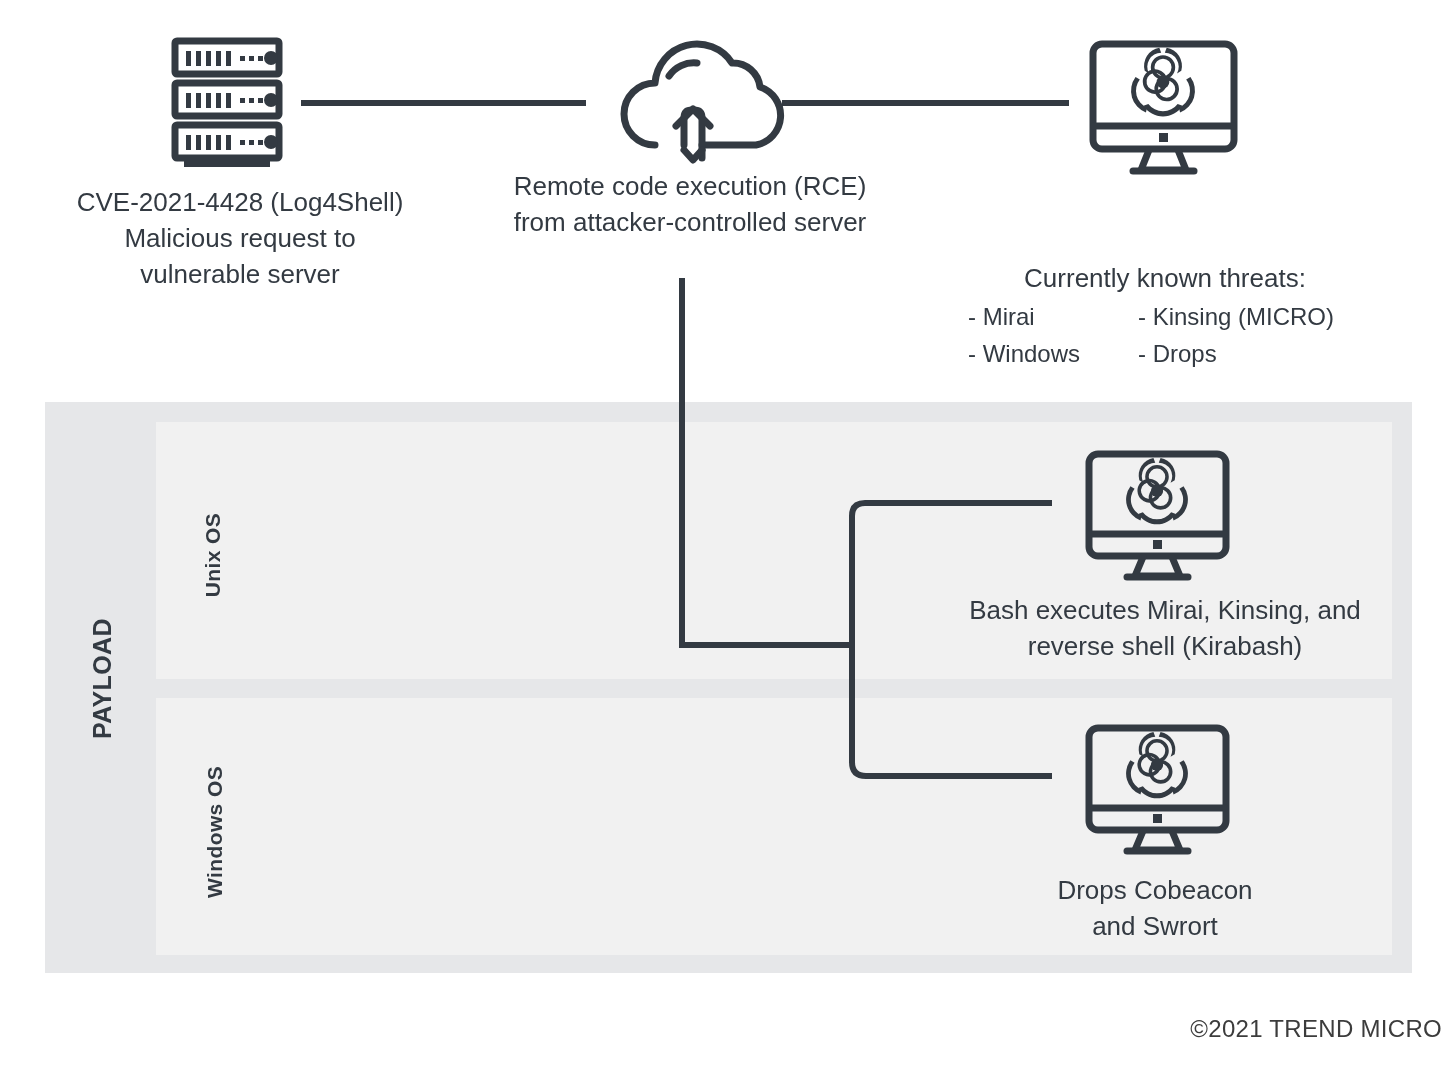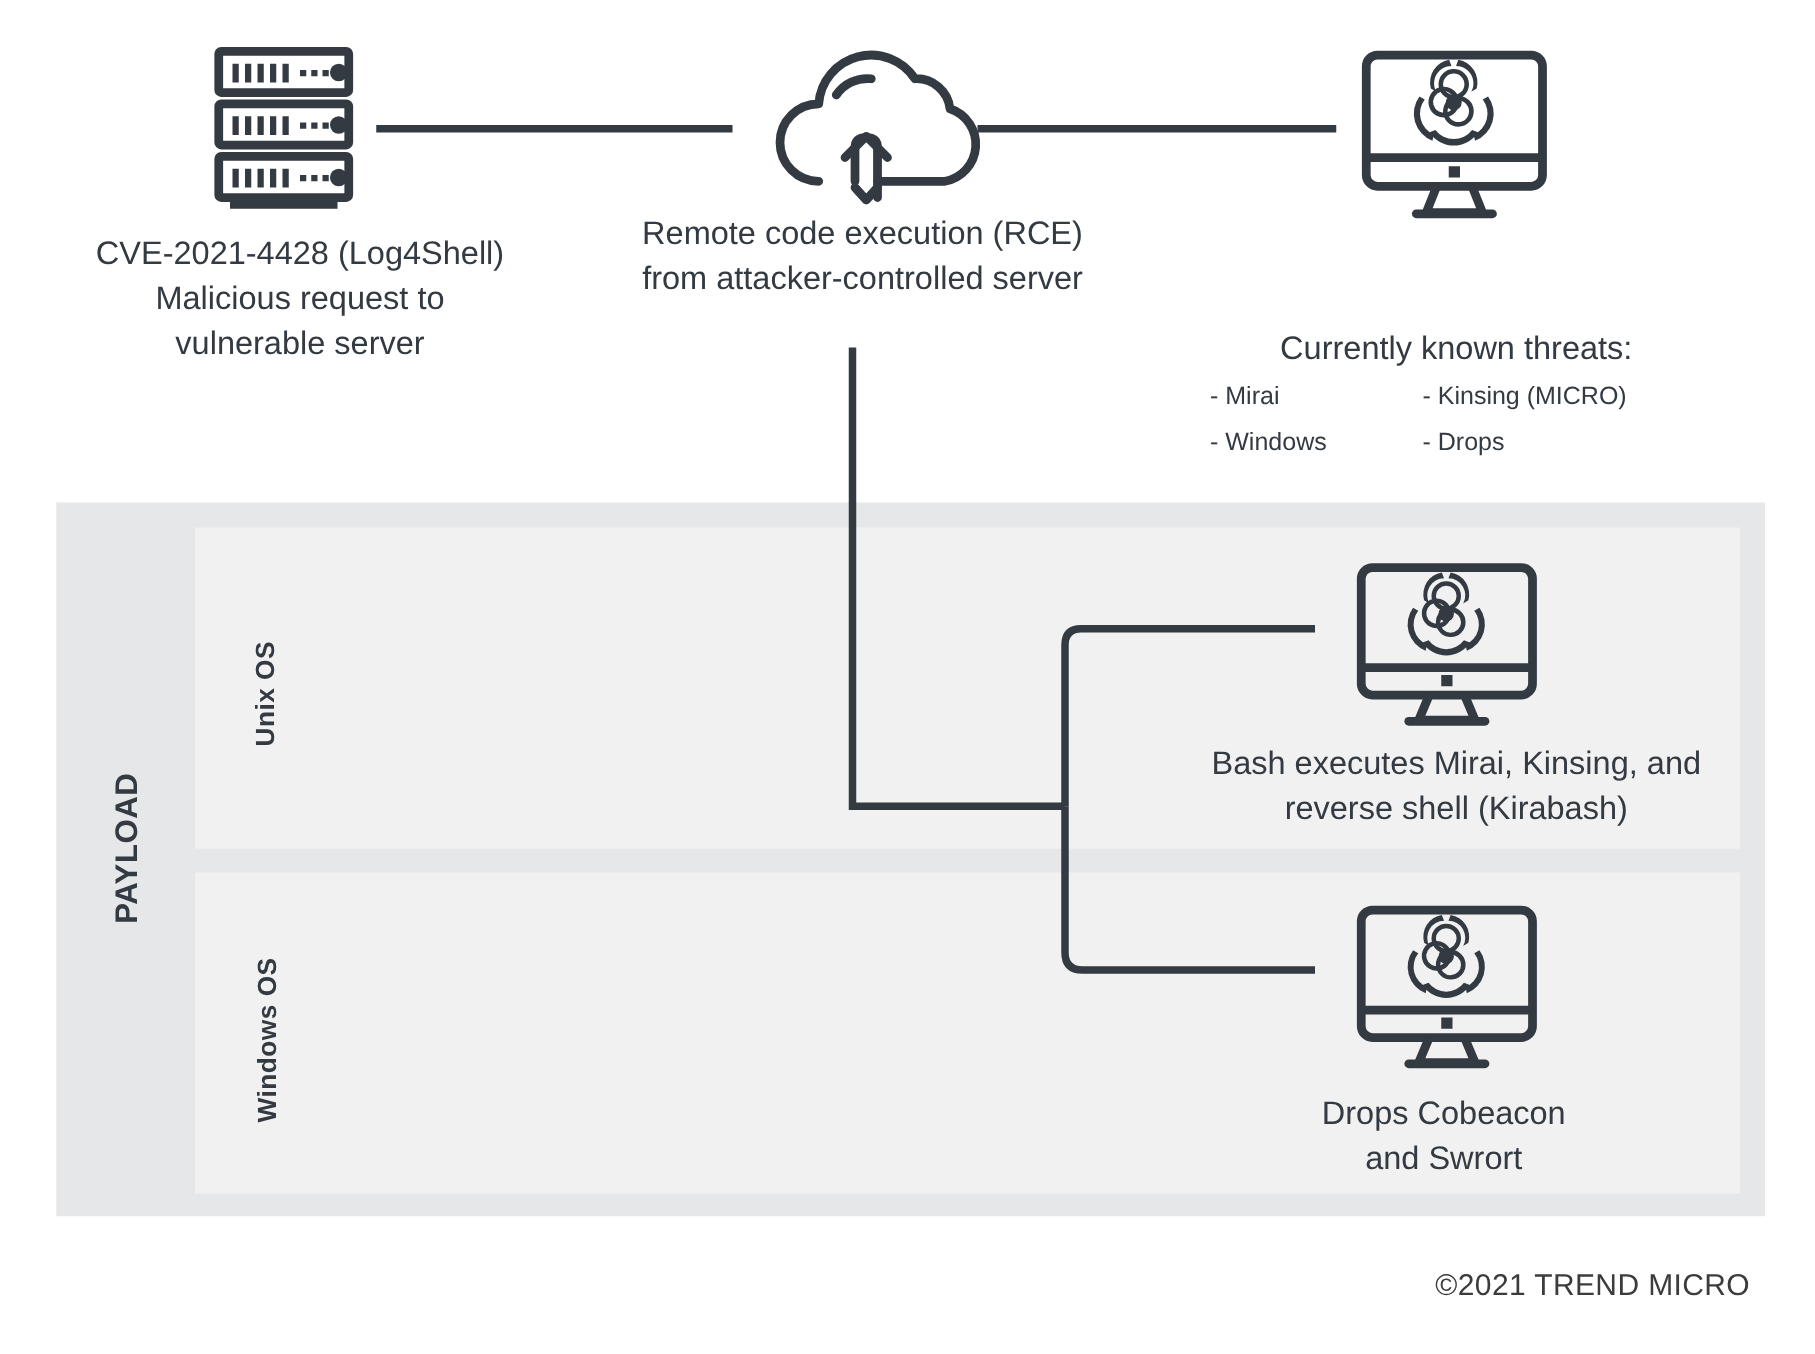--- a/index.html
+++ b/index.html
@@ -88,26 +88,26 @@
     font-size: 26px;
     line-height: 34px;
   }
   .threats-grid {
     left: 968px;
     top: 300px;
     width: 470px;
     display: grid;
     grid-template-columns: 170px 1fr;
     row-gap: 3px;
-    font-size: 20px;
+    font-size: 24px;
     line-height: 34px;
   }
 
   .copyright {
-    left: 960px;
+    left: 1002px;
     top: 1015px;
     width: 440px;
     text-align: right;
     font-size: 24px;
     color: #3c3c3c;
     letter-spacing: 0.3px;
   }
 
   
   .layer {

